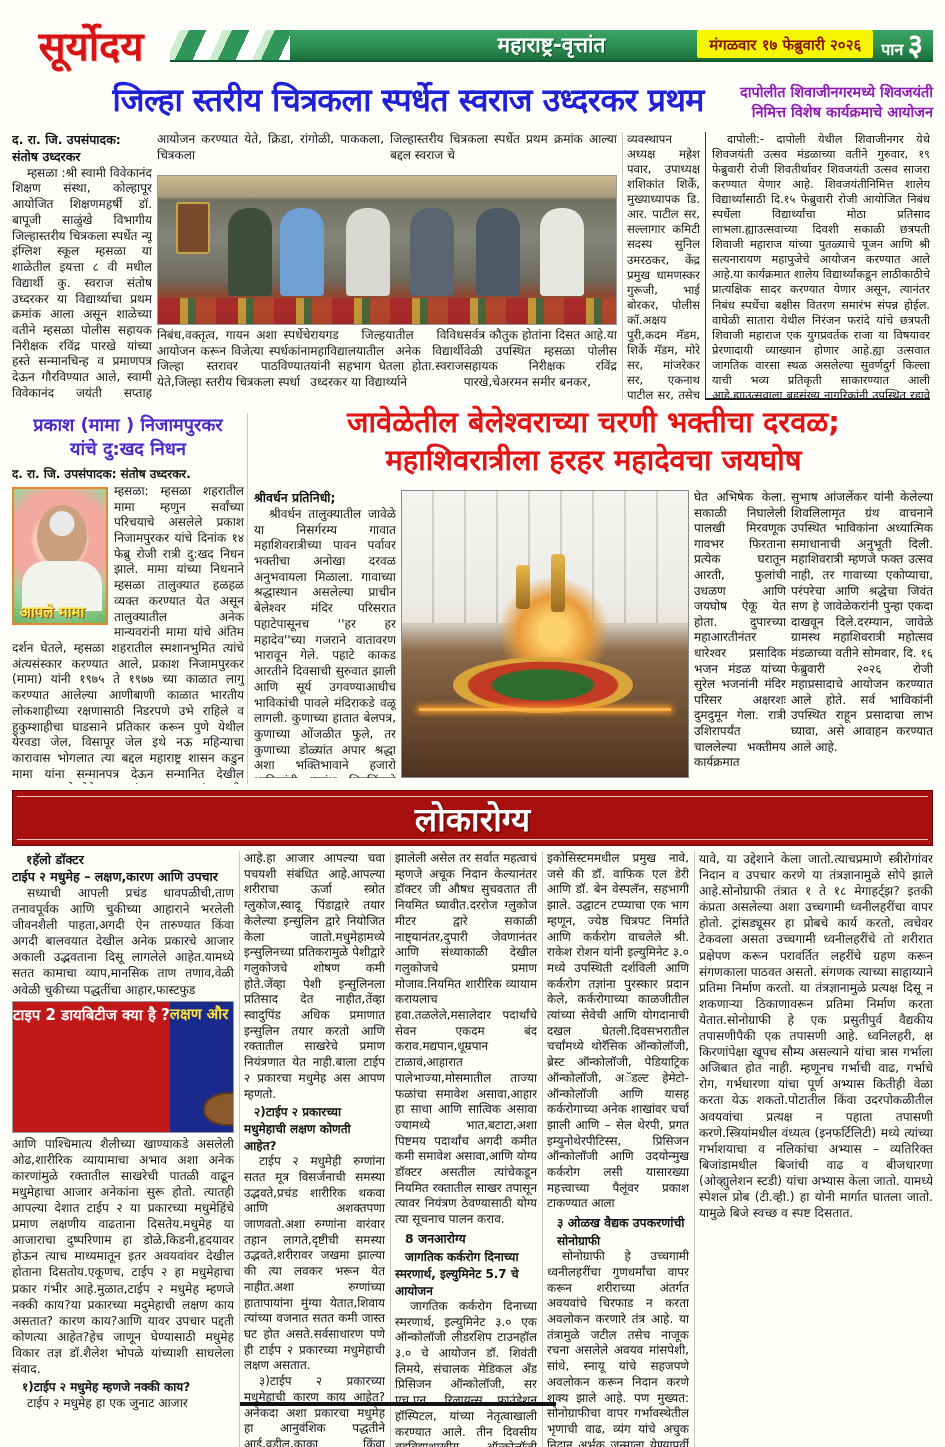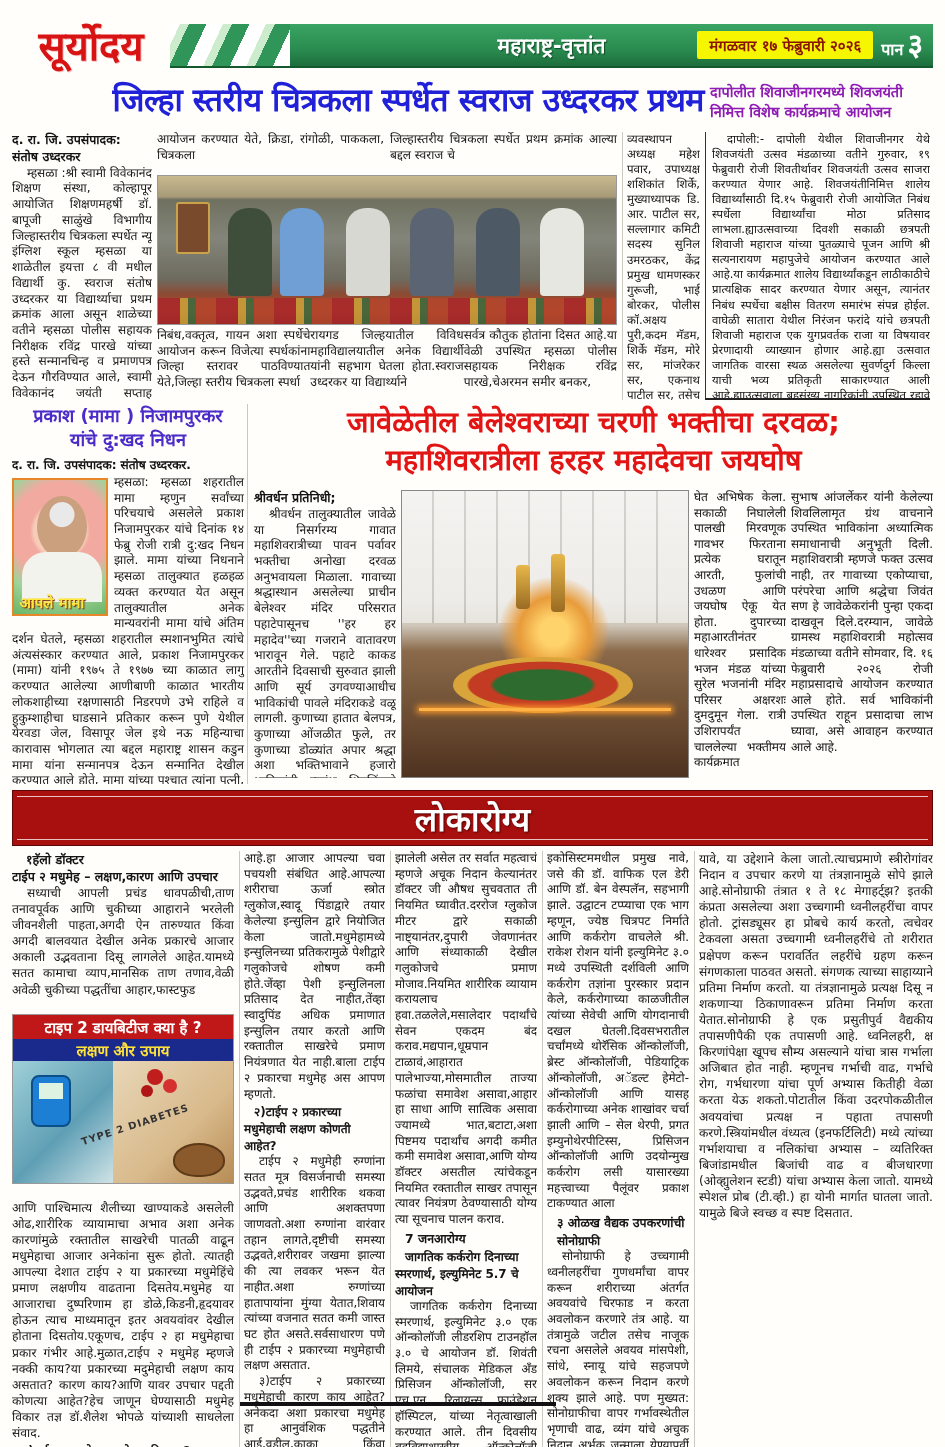--- a/index.html
+++ b/index.html
@@ -4,39 +4,39 @@
 <style>
   * { box-sizing: border-box; margin: 0; padding: 0; }
   body { background:#e8e8e4; font-family:"DejaVu Sans", sans-serif; }
   .page { position:relative; width:945px; height:1447px; margin:0 auto; background:#fffefb;
           overflow:hidden; padding:8px 12px 0 12px; color:#141414; }
 
   
   .masthead { display:flex; align-items:center; height:64px; margin-top:6px; }
   .logo { width:158px; font-size:40px; font-weight:bold; color:#d81313; text-align:center;
           line-height:1; text-shadow:1px 1px 0 #f5bbbb; flex:none; }
-  .green-bar { position:relative; flex:1; height:44px; background:linear-gradient(180deg,#3aa463 0%,#2a8c50 60%,#1d6e3c 100%);
-               display:flex; align-items:center; overflow:hidden; border-bottom:2px solid #145a2f; }
+  .green-bar { position:relative; flex:1; height:32px; background:linear-gradient(180deg,#3aa463 0%,#2a8c50 60%,#1d6e3c 100%);
+               display:flex; align-items:flex-start; overflow:hidden; border-bottom:2px solid #145a2f; }
   .stripes { position:absolute; left:0; top:0; bottom:0; width:120px;
              background:repeating-linear-gradient(115deg,#ffffff 0 9px,#cdeccd 9px 17px,#2f9558 17px 33px,#ffffff 33px 39px);
              flex:none; }
   .section-name { position:absolute; left:0; right:0; text-align:center; color:#ffffff;
                   font-size:21px; font-weight:bold; text-shadow:1px 1px 1px #114d28; }
   .date-box { margin-left:auto; margin-right:8px; background:#f6f600; color:#8a1500; font-weight:bold;
               font-size:15px; padding:4px 12px; border-radius:2px; z-index:2; }
   .page-no { display:flex; align-items:baseline; gap:4px; color:#fff; font-weight:bold;
              margin-right:10px; z-index:2; }
   .page-no .word { font-size:16px; }
   .page-no .num { font-size:30px; line-height:1; }
 
   
   .headline-row { display:flex; gap:6px; align-items:flex-start; margin-top:4px; height:48px; overflow:visible; }
   .main-headline { width:692px; font-size:32px; font-weight:bold; color:#2020d8; text-align:right;
                    line-height:1.15; letter-spacing:-0.5px; }
-  .dapoli-headline { width:223px; font-size:14.5px; font-weight:bold; color:#8f1cb4; text-align:left;
+  .dapoli-headline { width:223px; font-size:14.5px; font-weight:bold; color:#8f1cb4; text-align:right;
                      line-height:1.4; }
   .dapoli-headline span { display:block; }
 
   
   .bt { text-align:justify; font-size:12.1px; line-height:1.3; word-break:break-word; }
   .ind { text-indent:15px; }
   .byline { font-weight:bold; font-size:12.5px; line-height:1.35; }
 
   
   .row1 { display:flex; gap:5px; height:268px; overflow:hidden; margin-top:2px; }
@@ -57,21 +57,21 @@
             background:linear-gradient(180deg,#c5b astonish 0%); }
   .photo1 { background:linear-gradient(180deg,#c9b98f 0%,#a69a78 14%,#6f705f 16%,#83857a 42%,#6e6a5e 70%,#8c4a33 80%,#b3502a 90%,#7d2e1e 100%); }
   .p1-person { position:absolute; bottom:28px; width:44px; height:88px; border-radius:20px 20px 4px 4px; }
   .p1-table { position:absolute; left:0; right:0; bottom:0; height:26px;
               background:repeating-linear-gradient(90deg,#a8262a 0 22px,#c9a23a 22px 30px,#3a6b3d 30px 38px,#b2452c 38px 58px); opacity:.85; }
   .p1-frame { position:absolute; left:18px; top:26px; width:34px; height:52px; background:#7a4a2d; border:2px solid #caa24a;
               border-radius:3px; }
 
   
   .row2 { display:flex; gap:6px; height:380px; overflow:hidden; margin-top:4px; }
-  .obit { width:236px; flex:none; border-right:1px solid #c9c9c2; padding-right:3px; overflow:hidden; }
+  .obit { width:236px; flex:none; border-right:1px solid #c9c9c2; padding-right:3px; overflow:hidden;margin-top:9px; }
   .obit-headline { font-size:18px; font-weight:bold; color:#4a2cc8; text-align:center; line-height:1.35; margin-bottom:4px; }
   .obit-headline span { display:block; }
   .obit .byline { font-size:12px; margin-bottom:2px; }
   .portrait { float:left; width:96px; height:138px; margin:3px 6px 2px 0; border:2px solid #e8872a;
               background:radial-gradient(circle at 50% 38%,#f7cdb8 0 26px,#f2a9a0 30px 48px,#9fd39b 70%,#68b464 100%);
               position:relative; overflow:hidden; }
   .portrait .face { position:absolute; left:23px; top:16px; width:50px; height:62px; border-radius:50%;
                     background:radial-gradient(circle at 50% 30%,#e9e9e9 0 12px,#caa07f 13px 100%); }
   .portrait .body { position:absolute; left:8px; top:72px; width:80px; height:50px; border-radius:24px 24px 0 0;
                     background:#f3f3ee; }
@@ -111,21 +111,21 @@
   .hc4 { width:147px; flex:none; }
   .hc5 { flex:1; }
   .hc .bt { font-size:11.9px; line-height:1.32; }
   .hc1 .bt, .hc5 .bt { font-size:12.2px; }
   .h-lead { font-weight:bold; font-size:12.6px; text-indent:14px; }
   .h-title { font-weight:bold; font-size:12.6px; text-align:justify; }
   .h-q { font-weight:bold; font-size:12px; text-indent:10px; margin-top:1px; }
   .h-sec { font-weight:bold; font-size:12.4px; text-indent:10px; margin-top:2px; }
 
   
-  .dia-img { margin:16px 0; border:1px solid #999; height:170px; display:flex; flex-direction:column; overflow:hidden; }
+  .dia-img { margin:3px 0; border:1px solid #999; height:132px; display:flex; overflow:hidden; }
   .dia-strip1 { background:#c01818; color:#fff; font-weight:bold; font-size:15px; text-align:center; padding:2px 0; flex:none; }
   .dia-strip2 { background:#1a2a8c; color:#ffe23a; font-weight:bold; font-size:15px; text-align:center; padding:1px 0; flex:none; }
   .dia-photos { flex:1; display:flex; position:relative; }
   .dia-left { flex:1; background:linear-gradient(135deg,#9fd0d8 0%,#5f9fb5 55%,#cfe3e6 100%); position:relative; }
   .dia-meter { position:absolute; left:18%; top:12%; width:40px; height:52px; background:#1d7fd4; border-radius:8px; border:2px solid #0c4e88; }
   .dia-meter:after { content:""; position:absolute; left:6px; top:6px; width:24px; height:16px; background:#dff3e2; }
   .dia-right { flex:1.2; background:linear-gradient(135deg,#e8d7b8 0%,#d8b98a 60%,#b78b55 100%); position:relative; }
   .dia-pill { position:absolute; border-radius:50%; }
   .dia-bowl { position:absolute; right:8px; bottom:6px; width:52px; height:34px; border-radius:50% 50% 45% 45%;
               background:radial-gradient(circle at 50% 35%,#b5713a 0 55%,#6e4categories 60%); background-color:#8a5a2c; border:2px solid #5d3a18; }
@@ -286,21 +286,21 @@
     <div class="hc hc2">
       <p class="bt">आहे.हा आजार आपल्या चवा पचयशी संबंधित आहे.आपल्या शरीराचा ऊर्जा स्त्रोत ग्लुकोज,स्वादू पिंडाद्वारे तयार केलेल्या इन्सुलिन द्वारे नियोजित केला जातो.मधुमेहामध्ये इन्सुलिनच्या प्रतिकरामुळे पेशीद्वारे गलुकोजचे शोषण कमी होते.जेंव्हा पेशी इन्सुलिनला प्रतिसाद देत नाहीत,तेंव्हा स्वादुपिंड अधिक प्रमाणात इन्सुलिन तयार करतो आणि रक्तातील साखरेचे प्रमाण नियंत्रणात येत नाही.बाला टाईप २ प्रकारचा मधुमेह अस आपण म्हणतो.</p>
       <p class="h-q">२)टाईप २ प्रकारच्या मधुमेहाची लक्षण कोणती आहेत?</p>
       <p class="bt ind">टाईप २ मधुमेही रुग्णांना सतत मूत्र विसर्जनाची समस्या उद्भवते,प्रचंड शारीरिक थकवा आणि अशक्तपणा जाणवतो.अशा रुग्णांना वारंवार तहान लागते,दृष्टीची समस्या उद्भवते,शरीरावर जखमा झाल्या की त्या लवकर भरून येत नाहीत.अशा रुग्णांच्या हातापायांना मुंग्या येतात,शिवाय त्यांच्या वजनात सतत कमी जास्त घट होत असते.सर्वसाधारण पणे ही टाईप २ प्रकारच्या मधुमेहाची लक्षण असतात.</p>
       <p class="bt ind">३)टाईप २ प्रकारच्या मधुमेहाची कारण काय आहेत?अनेकदा अशा प्रकारचा मधुमेह हा आनुवंशिक पद्धतीने आई,वडील,काका किंवा नातेवाईकांना असेल तर तो पुढल्या पिढीला देखील होऊ शकतो.परंतु,वजन वाढणे,लठ्ठपणा,तेलकट,तुपकट,खाणे,झटपट मिळणार फास्टफुड अशा खाण्यामुळे वजन वाढते आणि पर्यायाने रक्तातील साखरेचे प्रमाण देखील वाढते.याशिवाय सर्वात महत्वाचे कारण म्हणजे शारीरिक श्रमाची कमतरता किंवा अभाव हे देखील आहे.प्रचंड ताण तणाव,सतत मानसिक ताण यामुळे शरीरातील रक्तातील साखरेची पातळी वाढते आणि मधुमेह आजार उद्भवतो.</p>
 
     </div>
 
     <div class="hc hc3">
       <p class="bt">झालेली असेल तर सर्वात महत्वाचं म्हणजे अचूक निदान केल्यानंतर डॉक्टर जी औषध सुचवतात ती नियमित घ्यावीत.दररोज ग्लुकोज मीटर द्वारे सकाळी नाष्ट्यानंतर,दुपारी जेवणानंतर आणि संध्याकाळी देखील गलुकोजचे प्रमाण मोजाव.नियमित शारीरिक व्यायाम करायलाच हवा.तळलेले,मसालेदार पदार्थांचे सेवन एकदम बंद कराव.मद्यपान,धूम्रपान टाळावं,आहारात पालेभाज्या,मोसमातील ताज्या फळांचा समावेश असावा,आहार हा साधा आणि सात्विक असावा ज्यामध्ये भात,बटाटा,अशा पिष्टमय पदार्थांच अगदी कमीत कमी समावेश असावा,आणि योग्य डॉक्टर असतील त्यांचेकडून नियमित रक्तातील साखर तपासून त्यावर नियंत्रण ठेवण्यासाठी योग्य त्या सूचनाच पालन कराव.</p>
-      <p class="h-sec">7 जनआरोग्य</p>
+      <p class="h-sec">8 जनआरोग्य</p>
       <p class="h-q">जागतिक कर्करोग दिनाच्या स्मरणार्थ, इल्युमिनेट 5.7 चे आयोजन</p>
       <p class="bt ind">जागतिक कर्करोग दिनाच्या स्मरणार्थ, इल्युमिनेट ३.० एक ऑन्कोलॉजी लीडरशिप टाउनहॉल ३.० चे आयोजन डॉ. शिवंती लिमये, संचालक मेडिकल अँड प्रिसिजन ऑन्कोलॉजी, सर एच.एन. रिलायन्स फाउंडेशन हॉस्पिटल, यांच्या नेतृत्वाखाली करण्यात आले. तीन दिवसीय बहुविद्याशाखीय ऑन्कोलॉजी संगोष्ठी जिओ वर्ल्ड कन्व्हेन्शन सेंटर येथे आयोजित करण्यात आली होती, ज्यामध्ये प्रिसिजन-ऑन्कोलॉजी, डायग्नोस्टिक्स, इम्युनोथेरपी, सेल्युलर थेरपी आणि उदयोन्मुख कर्करोग लसींमधील प्रगतीवर चर्चा करण्यासाठी आघाडीच्या जागतिक आणि भारतीय ऑन्कोलॉजी तज्ञांचे आयोजन करण्यात आले होते.</p>
 
     </div>
 
     <div class="hc hc4">
       <p class="bt">इकोसिस्टममधील प्रमुख नावे, जसे की डॉ. वाफिक एल डेरी आणि डॉ. बेन वेस्पलॅन, सहभागी झाले. उद्घाटन टप्प्याचा एक भाग म्हणून, ज्येष्ठ चित्रपट निर्माते आणि कर्करोग वाचलेले श्री. राकेश रोशन यांनी इल्युमिनेट ३.० मध्ये उपस्थिती दर्शविली आणि कर्करोग तज्ञांना पुरस्कार प्रदान केले, कर्करोगाच्या काळजीतील त्यांच्या सेवेची आणि योगदानाची दखल घेतली.दिवसभरातील चर्चांमध्ये थोरॅसिक ऑन्कोलॉजी, ब्रेस्ट ऑन्कोलॉजी, पेडियाट्रिक ऑन्कोलॉजी, अॅडल्ट हेमेटो-ऑन्कोलॉजी आणि यासह कर्करोगाच्या अनेक शाखांवर चर्चा झाली आणि – सेल थेरपी, प्रगत इम्युनोथेरपीटिस्स, प्रिसिजन ऑन्कोलॉजी आणि उदयोन्मुख कर्करोग लसी यासारख्या महत्त्वाच्या पैलूंवर प्रकाश टाकण्यात आला</p>
       <p class="h-sec">३ ओळख वैद्यक उपकरणांची</p>
       <p class="h-q">सोनोग्राफी</p>
       <p class="bt ind">सोनोग्राफी हे उच्चगामी ध्वनीलहरींचा गुणधर्मांचा वापर करून शरीराच्या अंतर्गत अवयवांचे चिरफाड न करता अवलोकन करणारे तंत्र आहे. या तंत्रामुळे जटील तसेच नाजूक रचना असलेले अवयव मांसपेशी, सांधे, स्नायू यांचे सहजपणे अवलोकन करून निदान करणे शक्य झाले आहे. पण मुख्यत: सोनोग्राफीचा वापर गर्भावस्थेतील भृणाची वाढ, व्यंग यांचे अचुक निदान अर्भक जन्माला येण्यापूर्वी करता</p>

